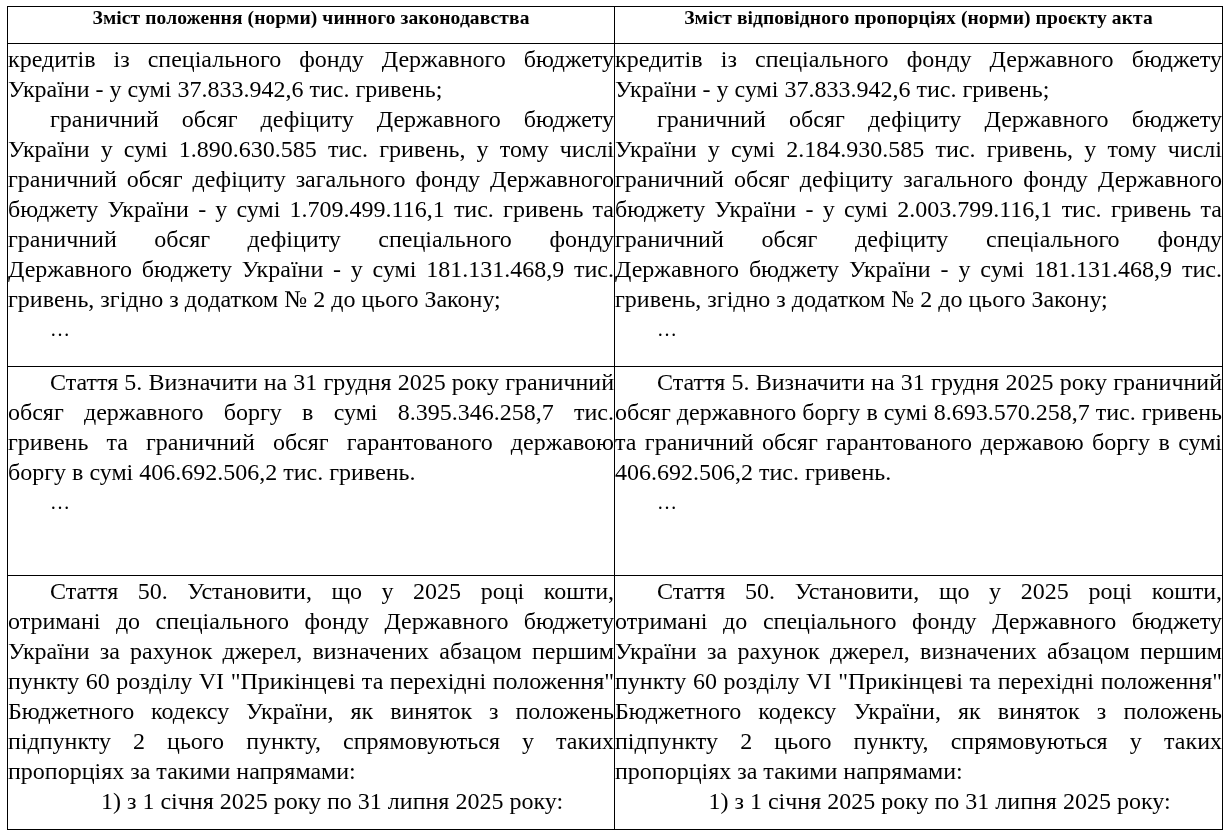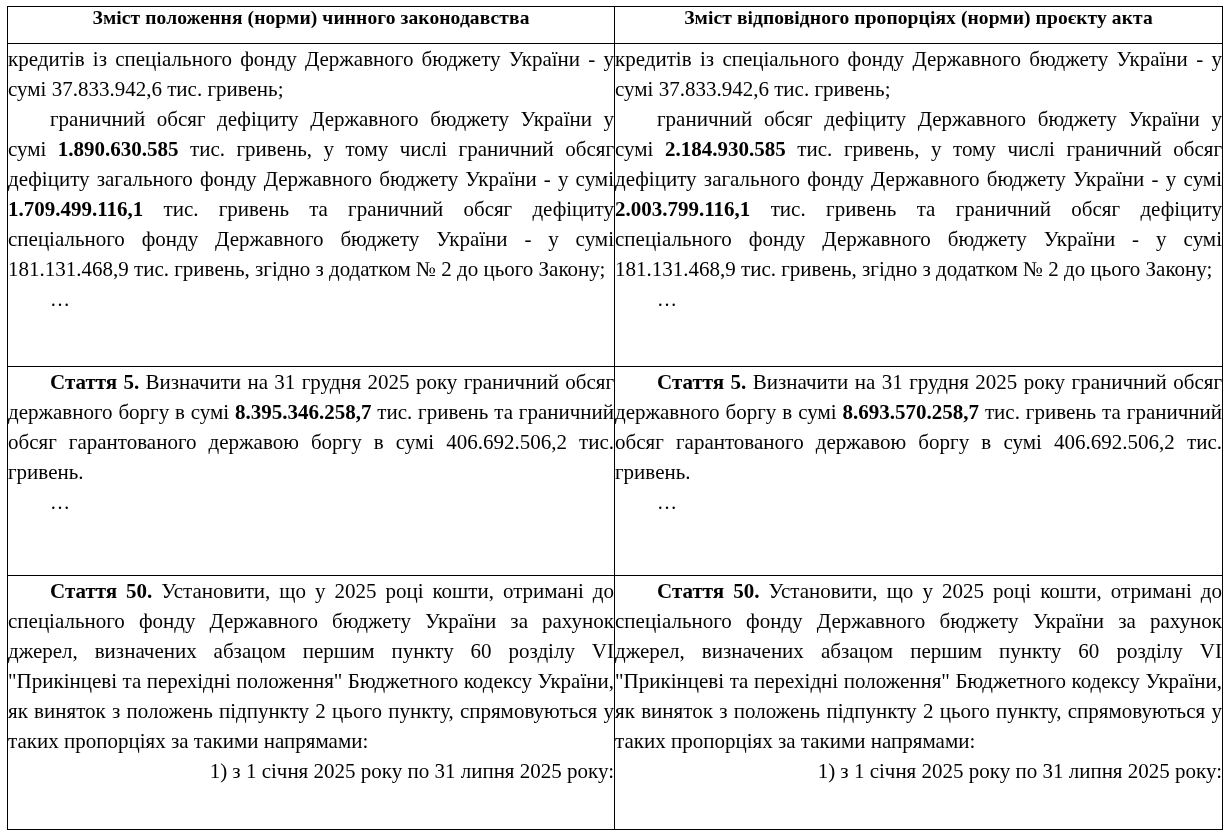--- a/index.html
+++ b/index.html
@@ -56,43 +56,43 @@
   
   td.cell {
     padding: 4px 10px 6px 10px;
   }
   td.r1 { height: 322px; }
   td.r2 { height: 208px; }
   td.r3 { height: 253px; }
 
   p.para {
     margin: 0;
-    font-size: 21px;
+    font-size: 24px;
     line-height: 30px;
     text-align: justify;
     text-justify: inter-word;
     text-indent: 0;
     hyphens: none;
   }
   p.para.indent {
     text-indent: 42px;
   }
   p.para.last {
-    text-align: right;
+    text-align: center;
   }
   p.ellipsis {
     margin: 0;
     font-size: 20px;
     line-height: 30px;
     text-indent: 42px;
     text-align: left;
     letter-spacing: 1px;
   }
   b.num, b.art {
-    font-weight: bold;
+    font-weight: normal;
   }
   
   .justify-all {
     text-align: justify;
   }
 </style>
 </head>
 <body>
 
 <div class="sheet">

